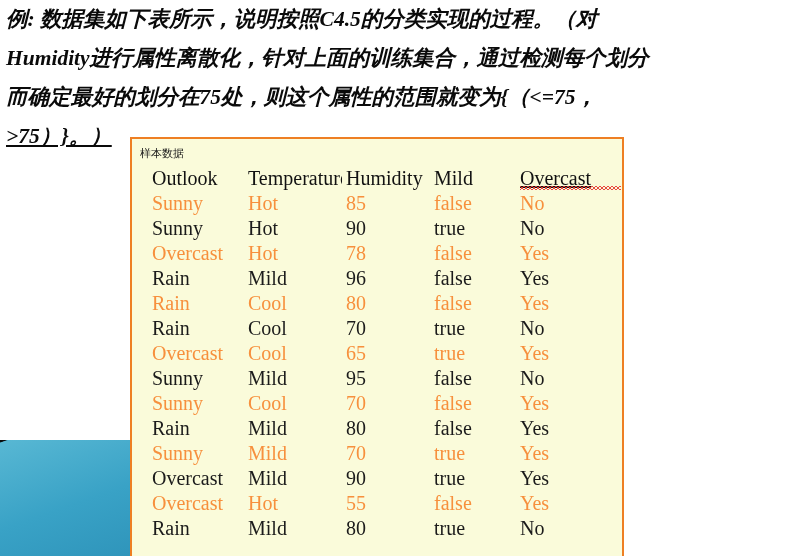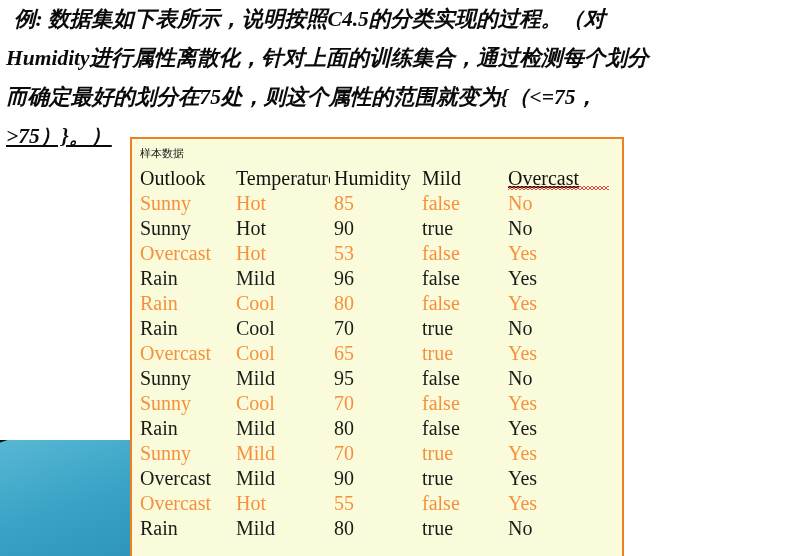--- a/index.html
+++ b/index.html
@@ -79,21 +79,21 @@
   .intro-line {
     height: 39px;
     line-height: 39px;
     font-size: 21.5px;
     font-weight: bold;
     font-style: italic;
     font-family: "Liberation Serif", "DejaVu Serif", serif;
     white-space: nowrap;
     letter-spacing: 0px;
   }
-  .intro-line.l1 { padding-left: 2px; margin-left: 8px; }
+  .intro-line.l1 { padding-left: 2px; }
   .intro-line.l2 { padding-left: 2px; }
   .intro-line.l3 { padding-left: 2px; }
   .intro-line.l4 { padding-left: 2px; text-decoration: underline; }
 
   
   #sample-table-card {
     position: absolute;
     left: 130px;
     top: 137px;
     width: 494px;
@@ -107,21 +107,21 @@
   #table-caption {
     font-family: "DejaVu Sans", "Liberation Sans", sans-serif;
     font-size: 11px;
     color: #161616;
     padding: 3px 0 0 8px;
     line-height: 23px;
     height: 24px;
   }
   table.data-grid {
     border-collapse: collapse;
-    margin-left: 4px;
+    margin-left: 16px;
     table-layout: fixed;
     width: 484px;
   }
   table.data-grid th,
   table.data-grid td {
     font-family: "Liberation Serif", "DejaVu Serif", serif;
     font-size: 20px;
     font-weight: normal;
     text-align: left;
     padding: 0 0 0 4px;
@@ -207,21 +207,21 @@
         <tr class="row-dark">
           <td>Sunny</td>
           <td>Hot</td>
           <td>90</td>
           <td>true</td>
           <td>No</td>
         </tr>
         <tr class="row-light">
           <td>Overcast</td>
           <td>Hot</td>
-          <td>53</td>
+          <td>78</td>
           <td>false</td>
           <td>Yes</td>
         </tr>
         <tr class="row-dark">
           <td>Rain</td>
           <td>Mild</td>
           <td>96</td>
           <td>false</td>
           <td>Yes</td>
         </tr>

